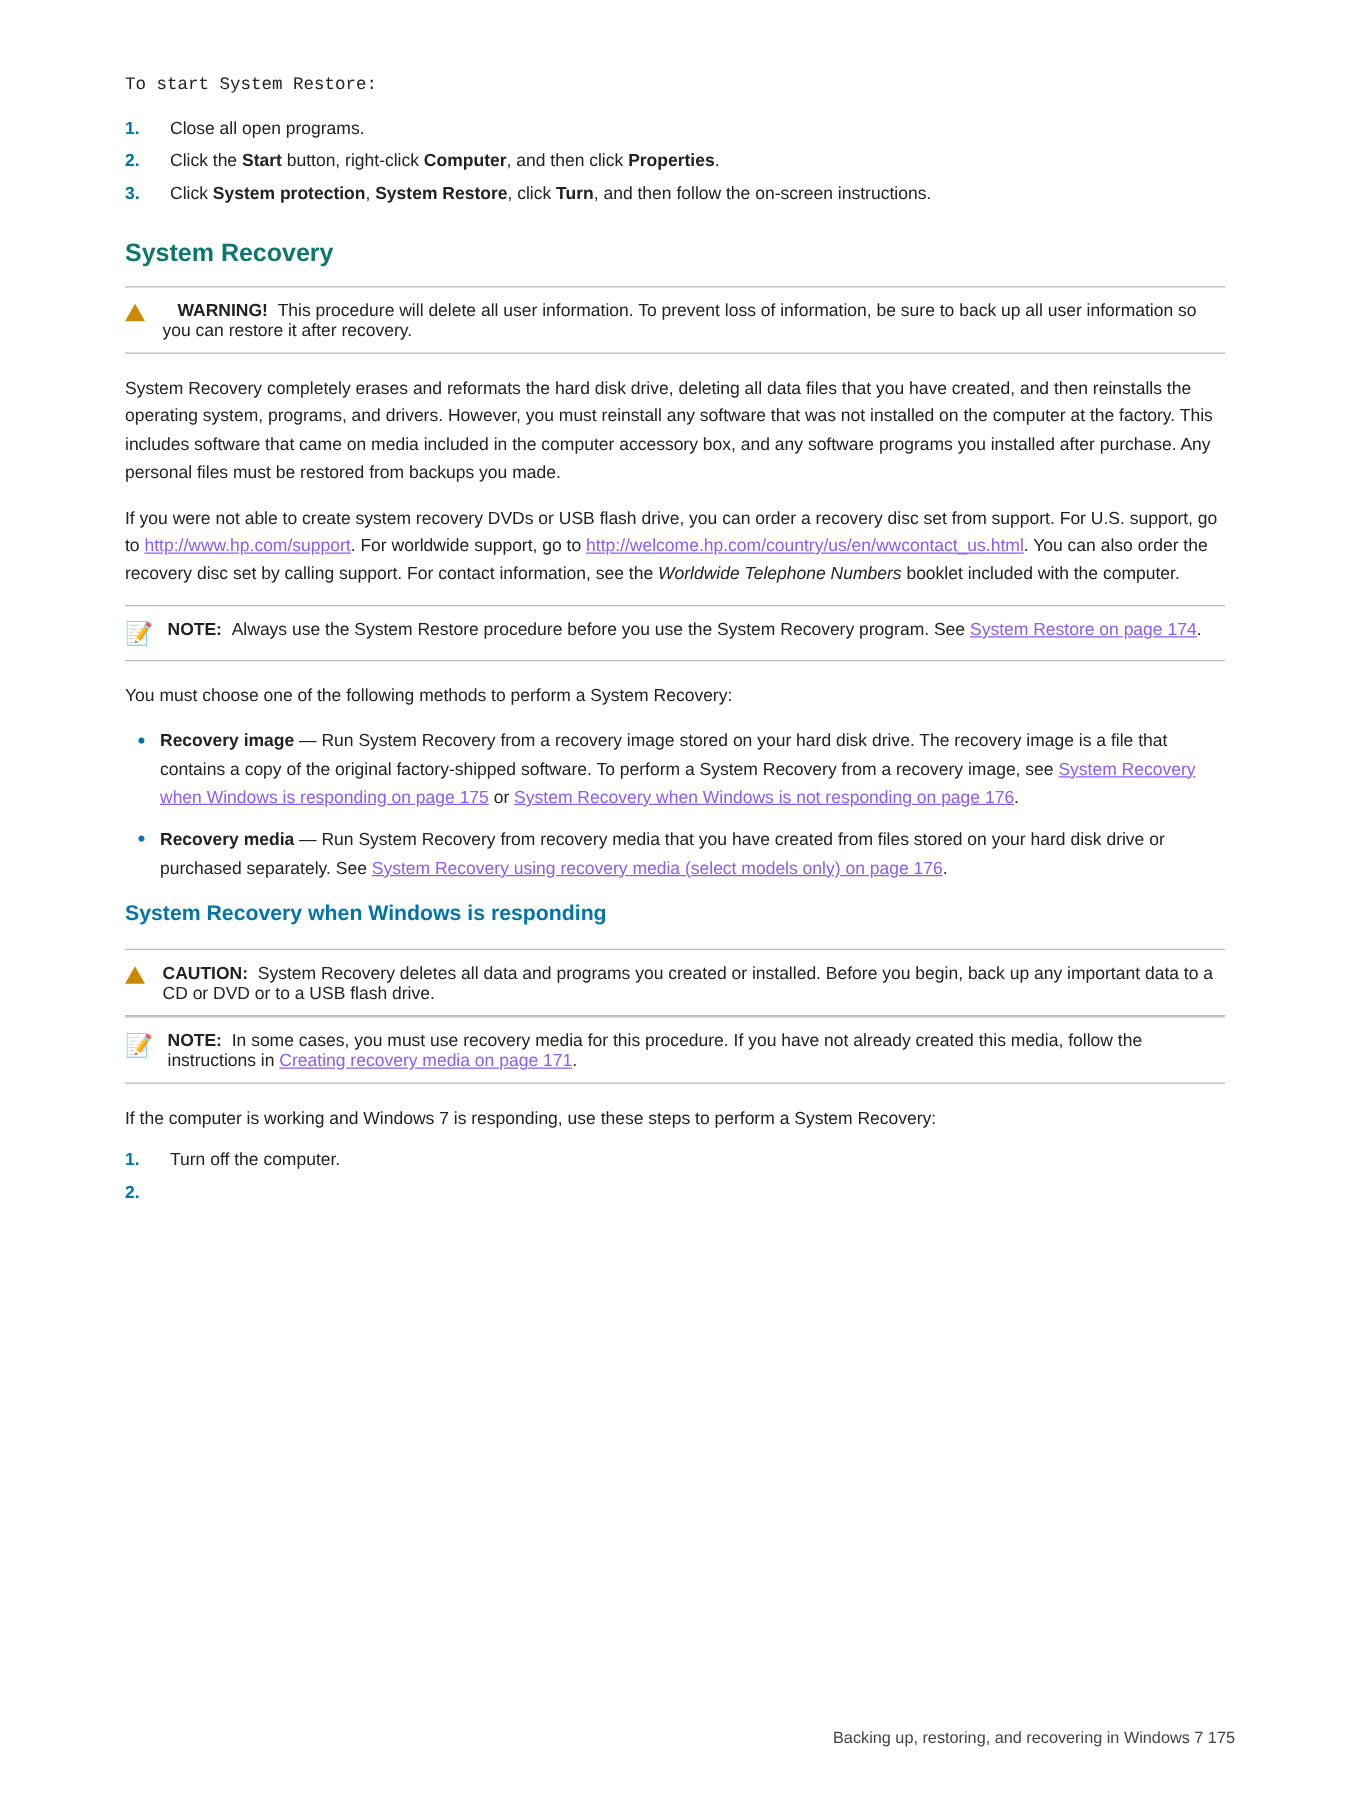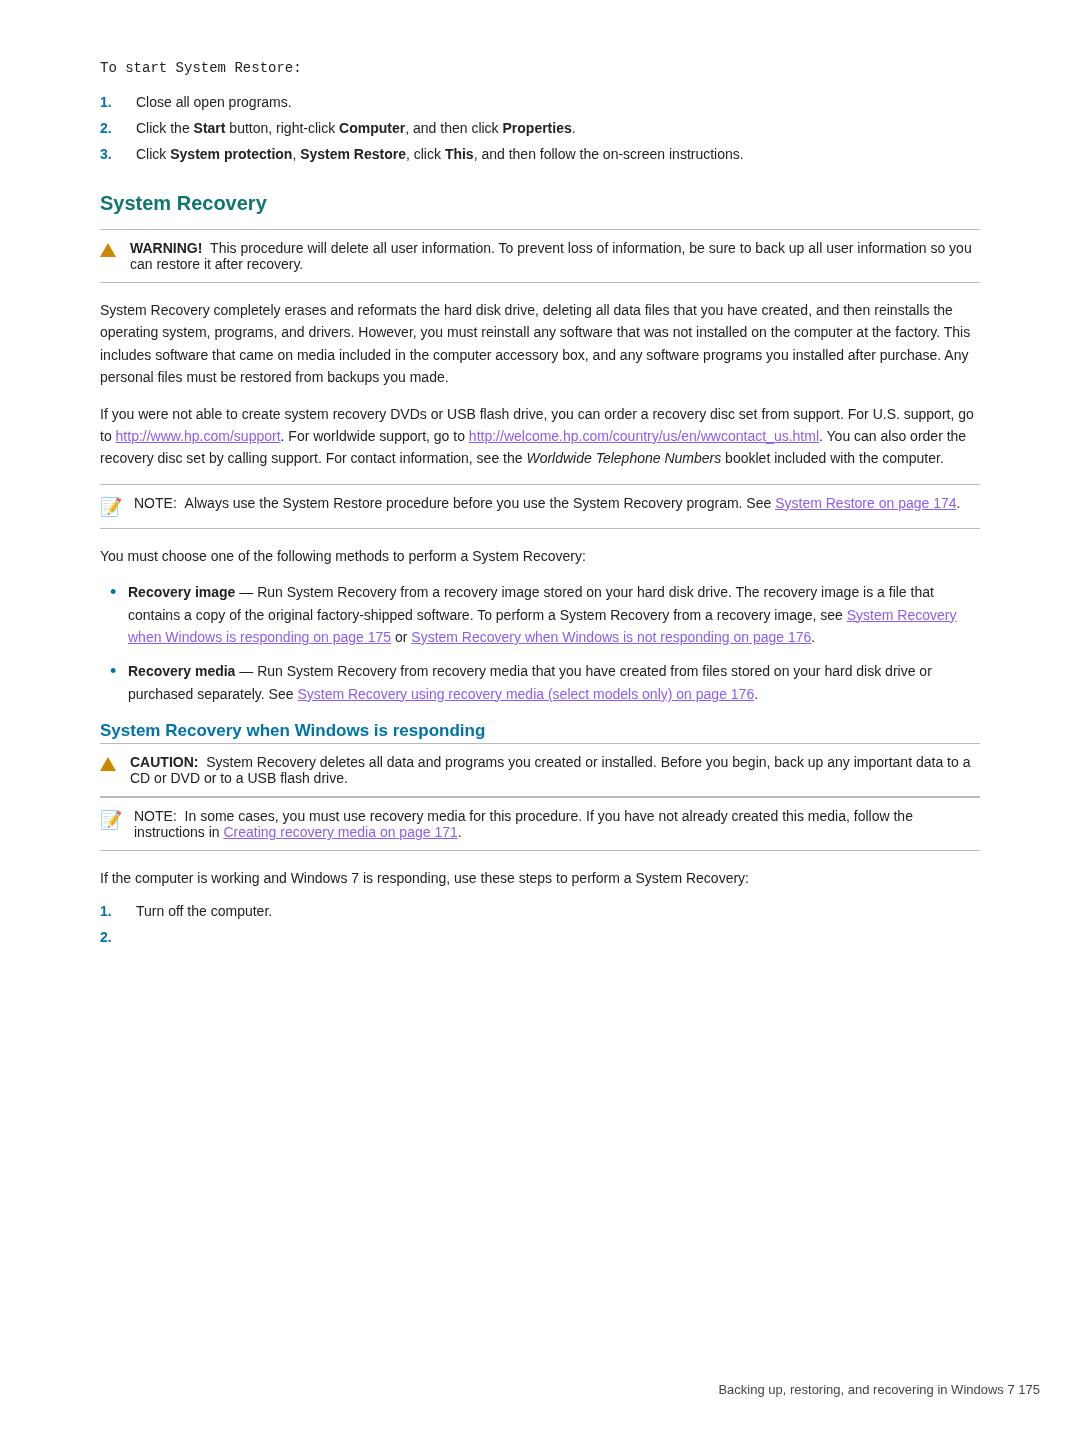--- a/index.html
+++ b/index.html
@@ -38,41 +38,42 @@
       color: #0f766e;
       font-size: 20px;
       font-weight: bold;
       margin-bottom: 14px;
       margin-top: 10px;
     }
     .subsection-heading {
       color: #0073a8;
       font-size: 17px;
       font-weight: bold;
-      margin-bottom: 2px;
+      margin-bottom: 18px;
       margin-top: 10px;
     }
     .warning-box {
       border-top: 1px solid #bbb;
       border-bottom: 1px solid #bbb;
       padding: 10px 0 10px 0;
       margin-bottom: 16px;
       display: flex;
       align-items: flex-start;
       gap: 8px;
     }
     .warning-box .warn-icon {
       display: inline-flex;
       align-items: center;
       min-width: 22px;
       margin-top: 1px;
     }
     .warning-box .warn-label {
       font-weight: bold;
       font-size: 14px;
+      margin-left: 12px;
     }
     .warning-box .warn-text {
       font-size: 14px;
     }
     .caution-box {
       border-top: 1px solid #bbb;
       border-bottom: 1px solid #bbb;
       padding: 10px 0 10px 0;
       display: flex;
       align-items: flex-start;
@@ -97,21 +98,21 @@
       align-items: flex-start;
       gap: 8px;
     }
     .note-box .note-icon {
       display: inline-flex;
       align-items: center;
       min-width: 26px;
       margin-top: 1px;
     }
     .note-box .note-label {
-      font-weight: normal;
+      font-weight: bold;
       font-size: 14px;
     }
     .note-box .note-text {
       font-size: 14px;
     }
     .body-para {
       font-size: 14px;
       margin-bottom: 14px;
       line-height: 1.6;
     }
@@ -137,21 +138,21 @@
       margin-top: -2px;
       line-height: 1.5;
     }
     .page-footer {
       position: fixed;
       bottom: 40px;
       left: 0;
       right: 0;
       display: flex;
       justify-content: flex-end;
-      padding-right: 40px;
+      padding-right: 92px;
       font-size: 13px;
       color: #444;
     }
     .triangle-icon {
       display: inline-block;
       width: 0;
       height: 0;
       border-left: 8px solid transparent;
       border-right: 8px solid transparent;
       border-bottom: 14px solid #cc8800;
@@ -171,21 +172,21 @@
   <li>
     <span class="num">1.</span>
     <span>Close all open programs.</span>
   </li>
   <li>
     <span class="num">2.</span>
     <span>Click the <strong>Start</strong> button, right-click <strong>Computer</strong>, and then click <strong>Properties</strong>.</span>
   </li>
   <li>
     <span class="num">3.</span>
-    <span>Click <strong>System protection</strong>, <strong>System Restore</strong>, click <strong>This</strong>, and then follow the on-screen instructions.</span>
+    <span>Click <strong>System protection</strong>, <strong>System Restore</strong>, click <strong>Turn</strong>, and then follow the on-screen instructions.</span>
   </li>
 </ol>
 
 <h2 class="section-heading">System Recovery</h2>
 
 <div class="warning-box">
   <span class="warn-icon">
     <span class="triangle-icon"></span>
   </span>
   <span>

